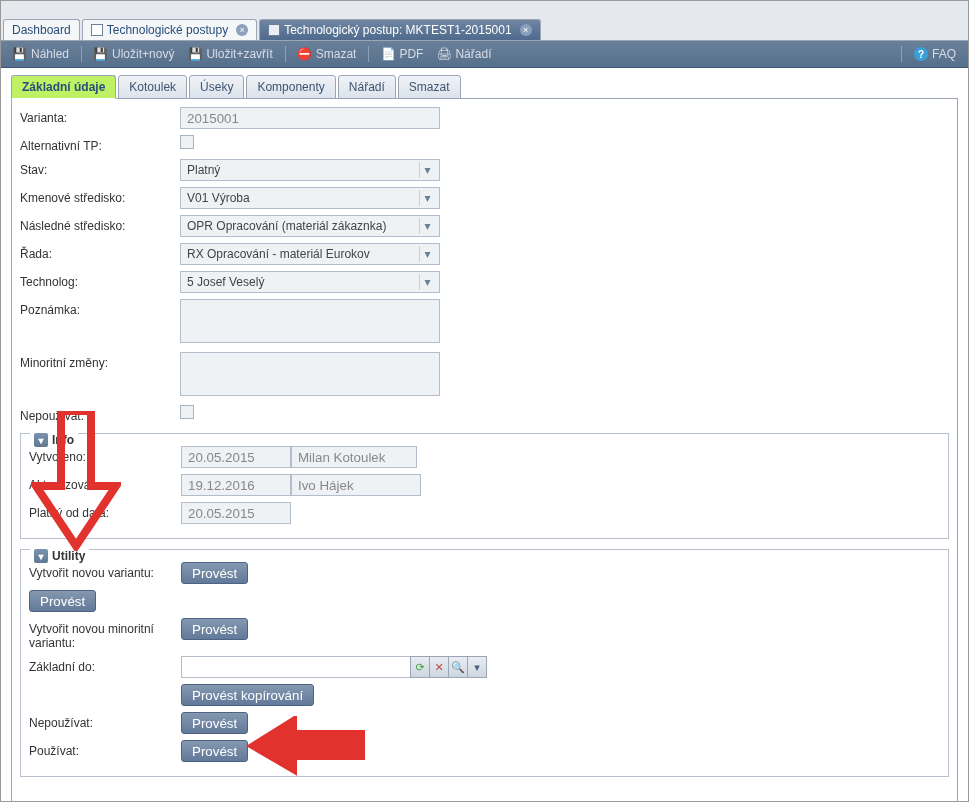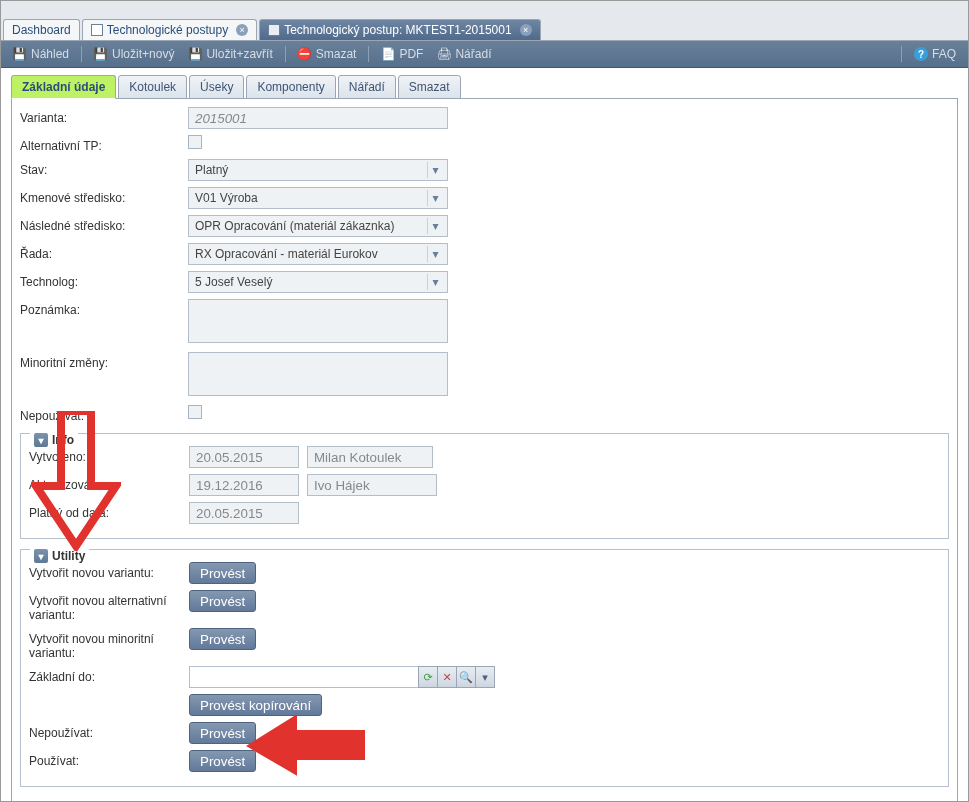--- a/index.html
+++ b/index.html
@@ -135,41 +135,40 @@
   }
   
   .scroll-area::-webkit-scrollbar { width: 16px; }
   .scroll-area::-webkit-scrollbar-track { background:#e9edf2; border-left:1px solid #c7d0db; }
   .scroll-area::-webkit-scrollbar-thumb { background:#b7c2d0; border:1px solid #9aa6b5; }
 
   .form-row {
     display: flex;
     align-items: flex-start;
     margin-bottom: 6px;
-    gap: 8px;
   }
   .form-label {
     width: 160px;
     padding-top: 4px;
     color: #333;
   }
   .form-field { flex: 0 0 auto; }
   input[type=text], select, textarea {
     font-family: inherit;
     font-size: 12px;
   }
   .txt {
     width: 260px;
     height: 22px;
     padding: 2px 6px;
     border: 1px solid #b3beca;
     background: #fff;
     color: #444;
   }
-  .txt.disabled { background:#eff2f5; color:#888;font-style:italic; }
+  .txt.disabled { background:#eff2f5; color:#888; }
   .sel {
     width: 260px; height: 22px;
     border: 1px solid #b3beca;
     background: #eff2f5;
     color: #444;
     display: flex; align-items:center; justify-content:space-between;
     padding: 0 4px 0 6px;
   }
   .sel .caret {
     width:16px;height:16px;
@@ -426,21 +425,20 @@
         <div class="section-title">
           <span class="collapse">▾</span>
           <span>Utility</span>
         </div>
         <div class="section-frame">
           <div class="form-row">
             <div class="form-label" style="width:152px">Vytvořit novou variantu:</div>
             <button class="btn-provest">Provést</button>
           </div>
           <div class="form-row">
-            <div class="form-label" style="width:152px">Vytvořit novou alternativní variantu:</div>
             <button class="btn-provest">Provést</button>
           </div>
           <div class="form-row">
             <div class="form-label" style="width:152px">Vytvořit novou minoritní variantu:</div>
             <button class="btn-provest">Provést</button>
           </div>
           <div class="form-row">
             <div class="form-label" style="width:152px">Základní do:</div>
             <div class="lookup">
               <input class="txt" style="width: 230px; background: rgb(255, 255, 255);" value="">

